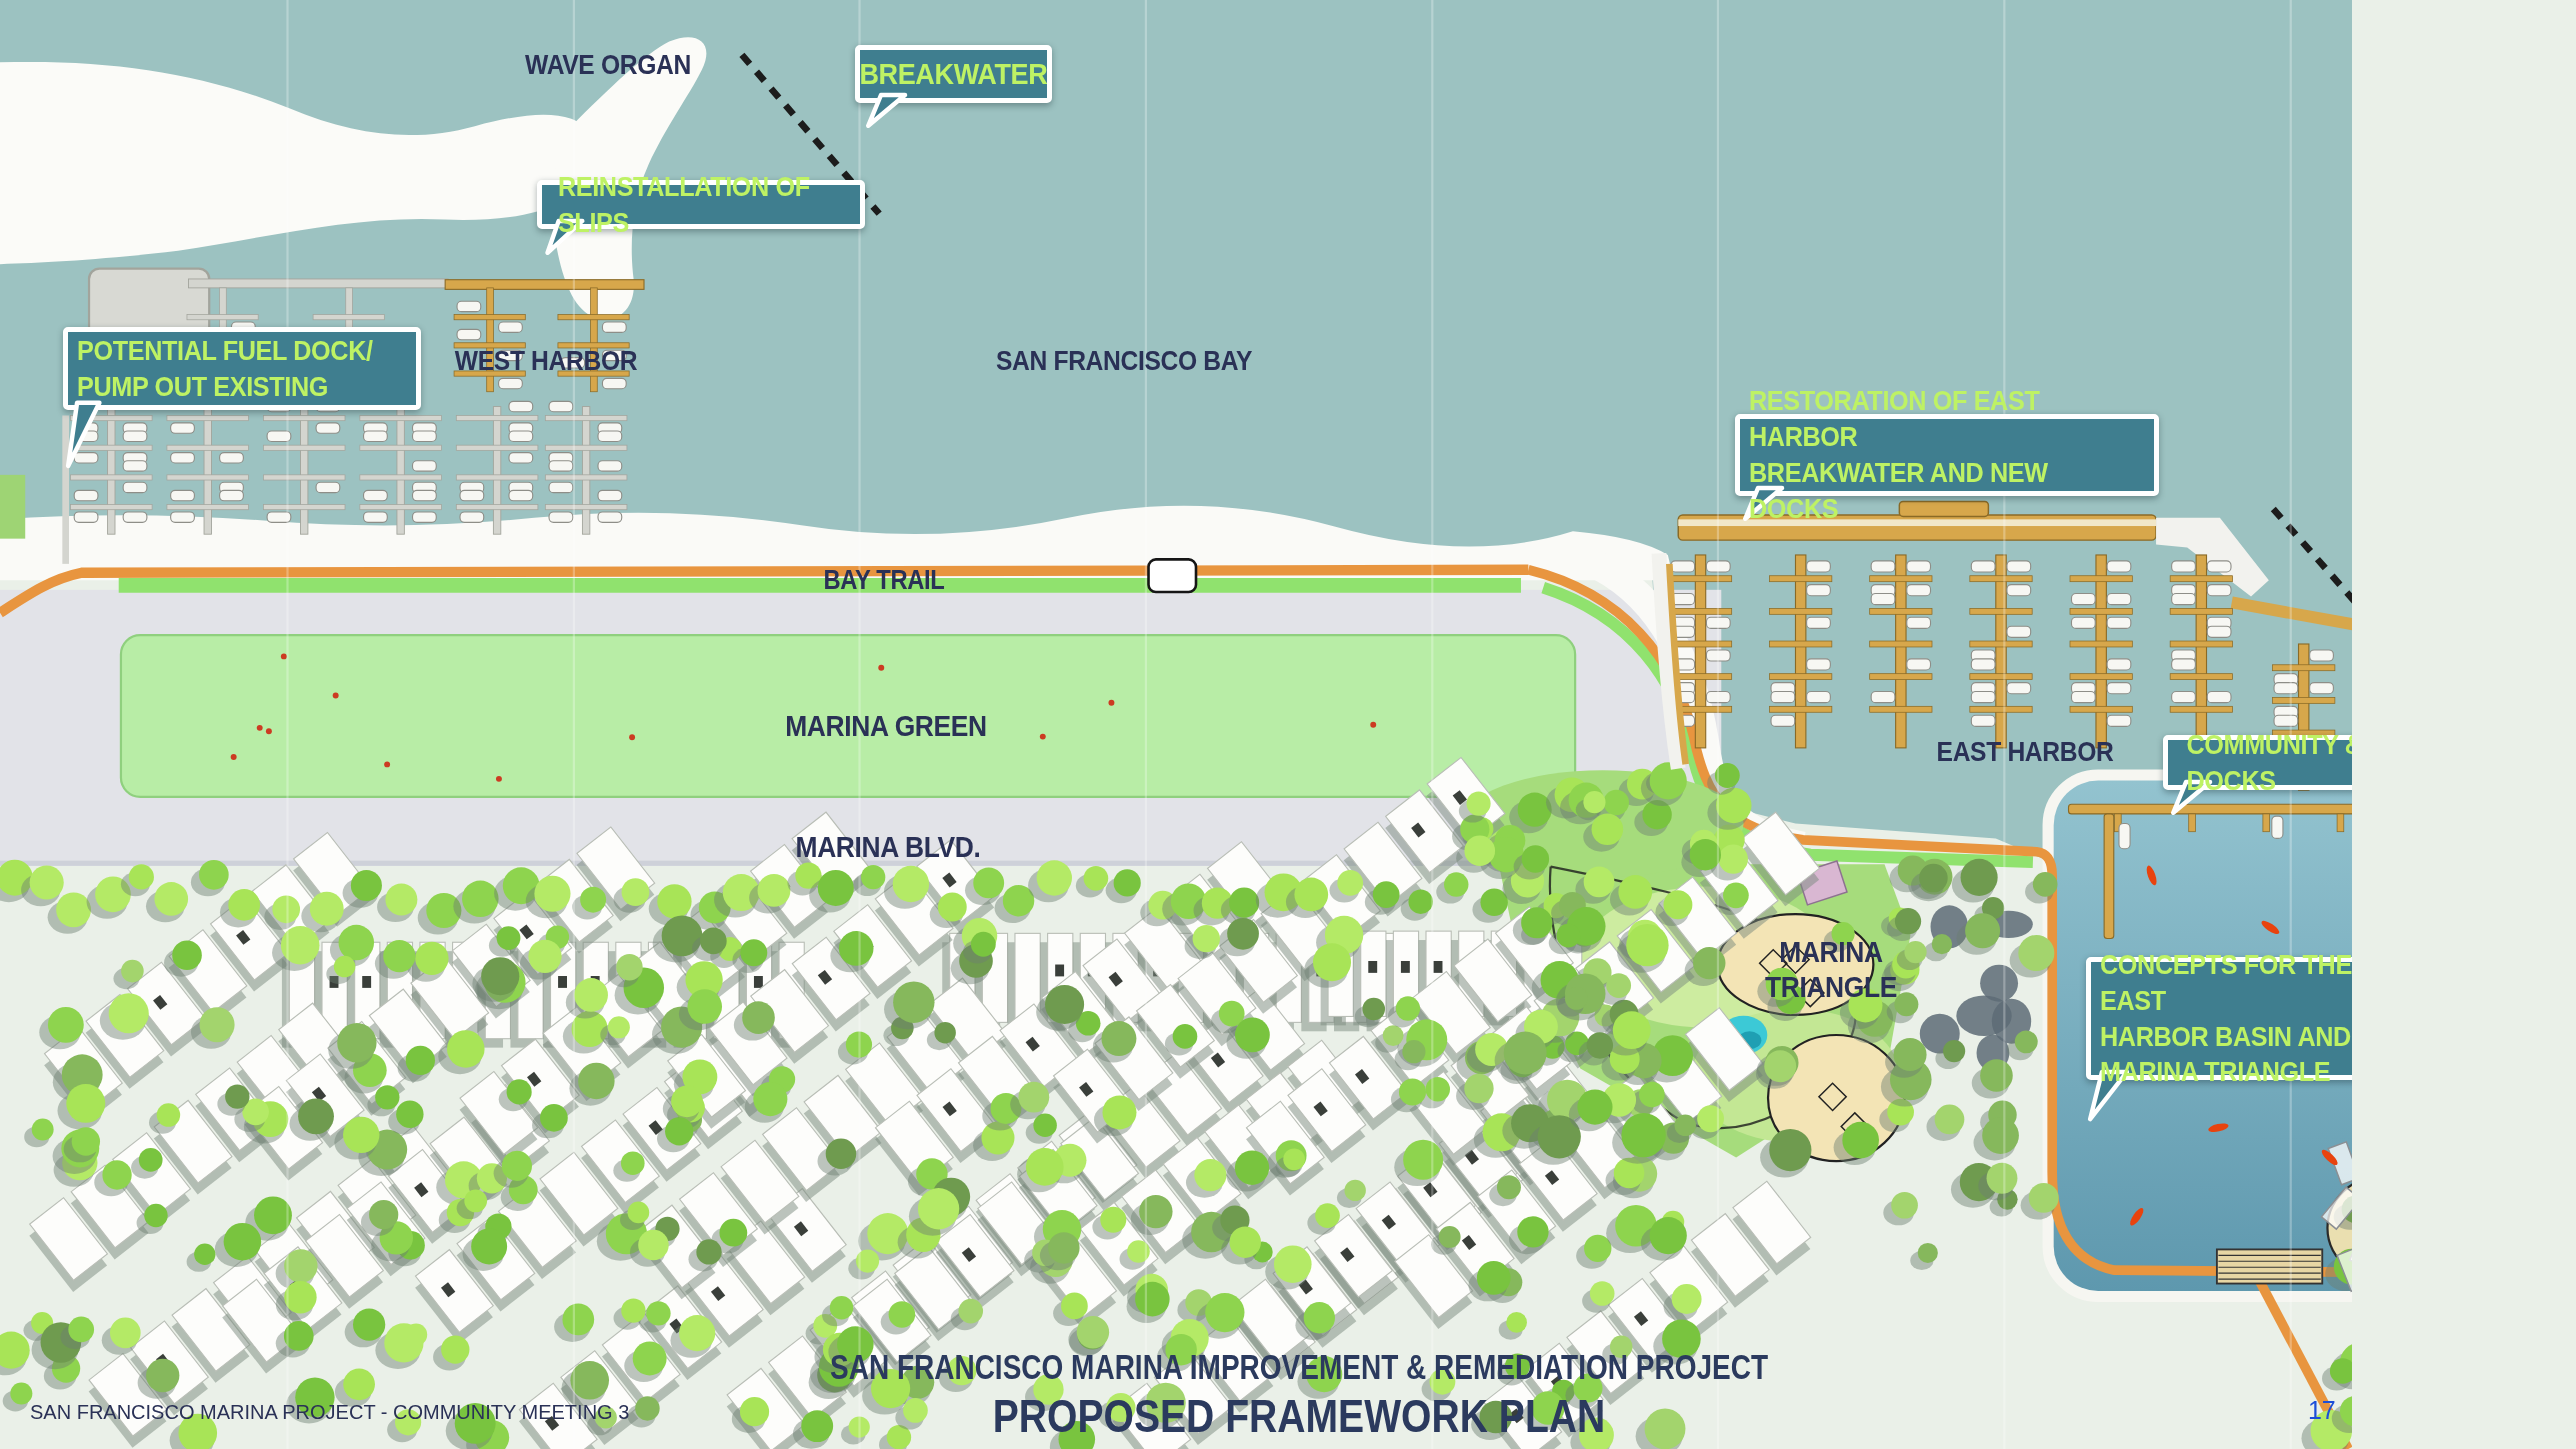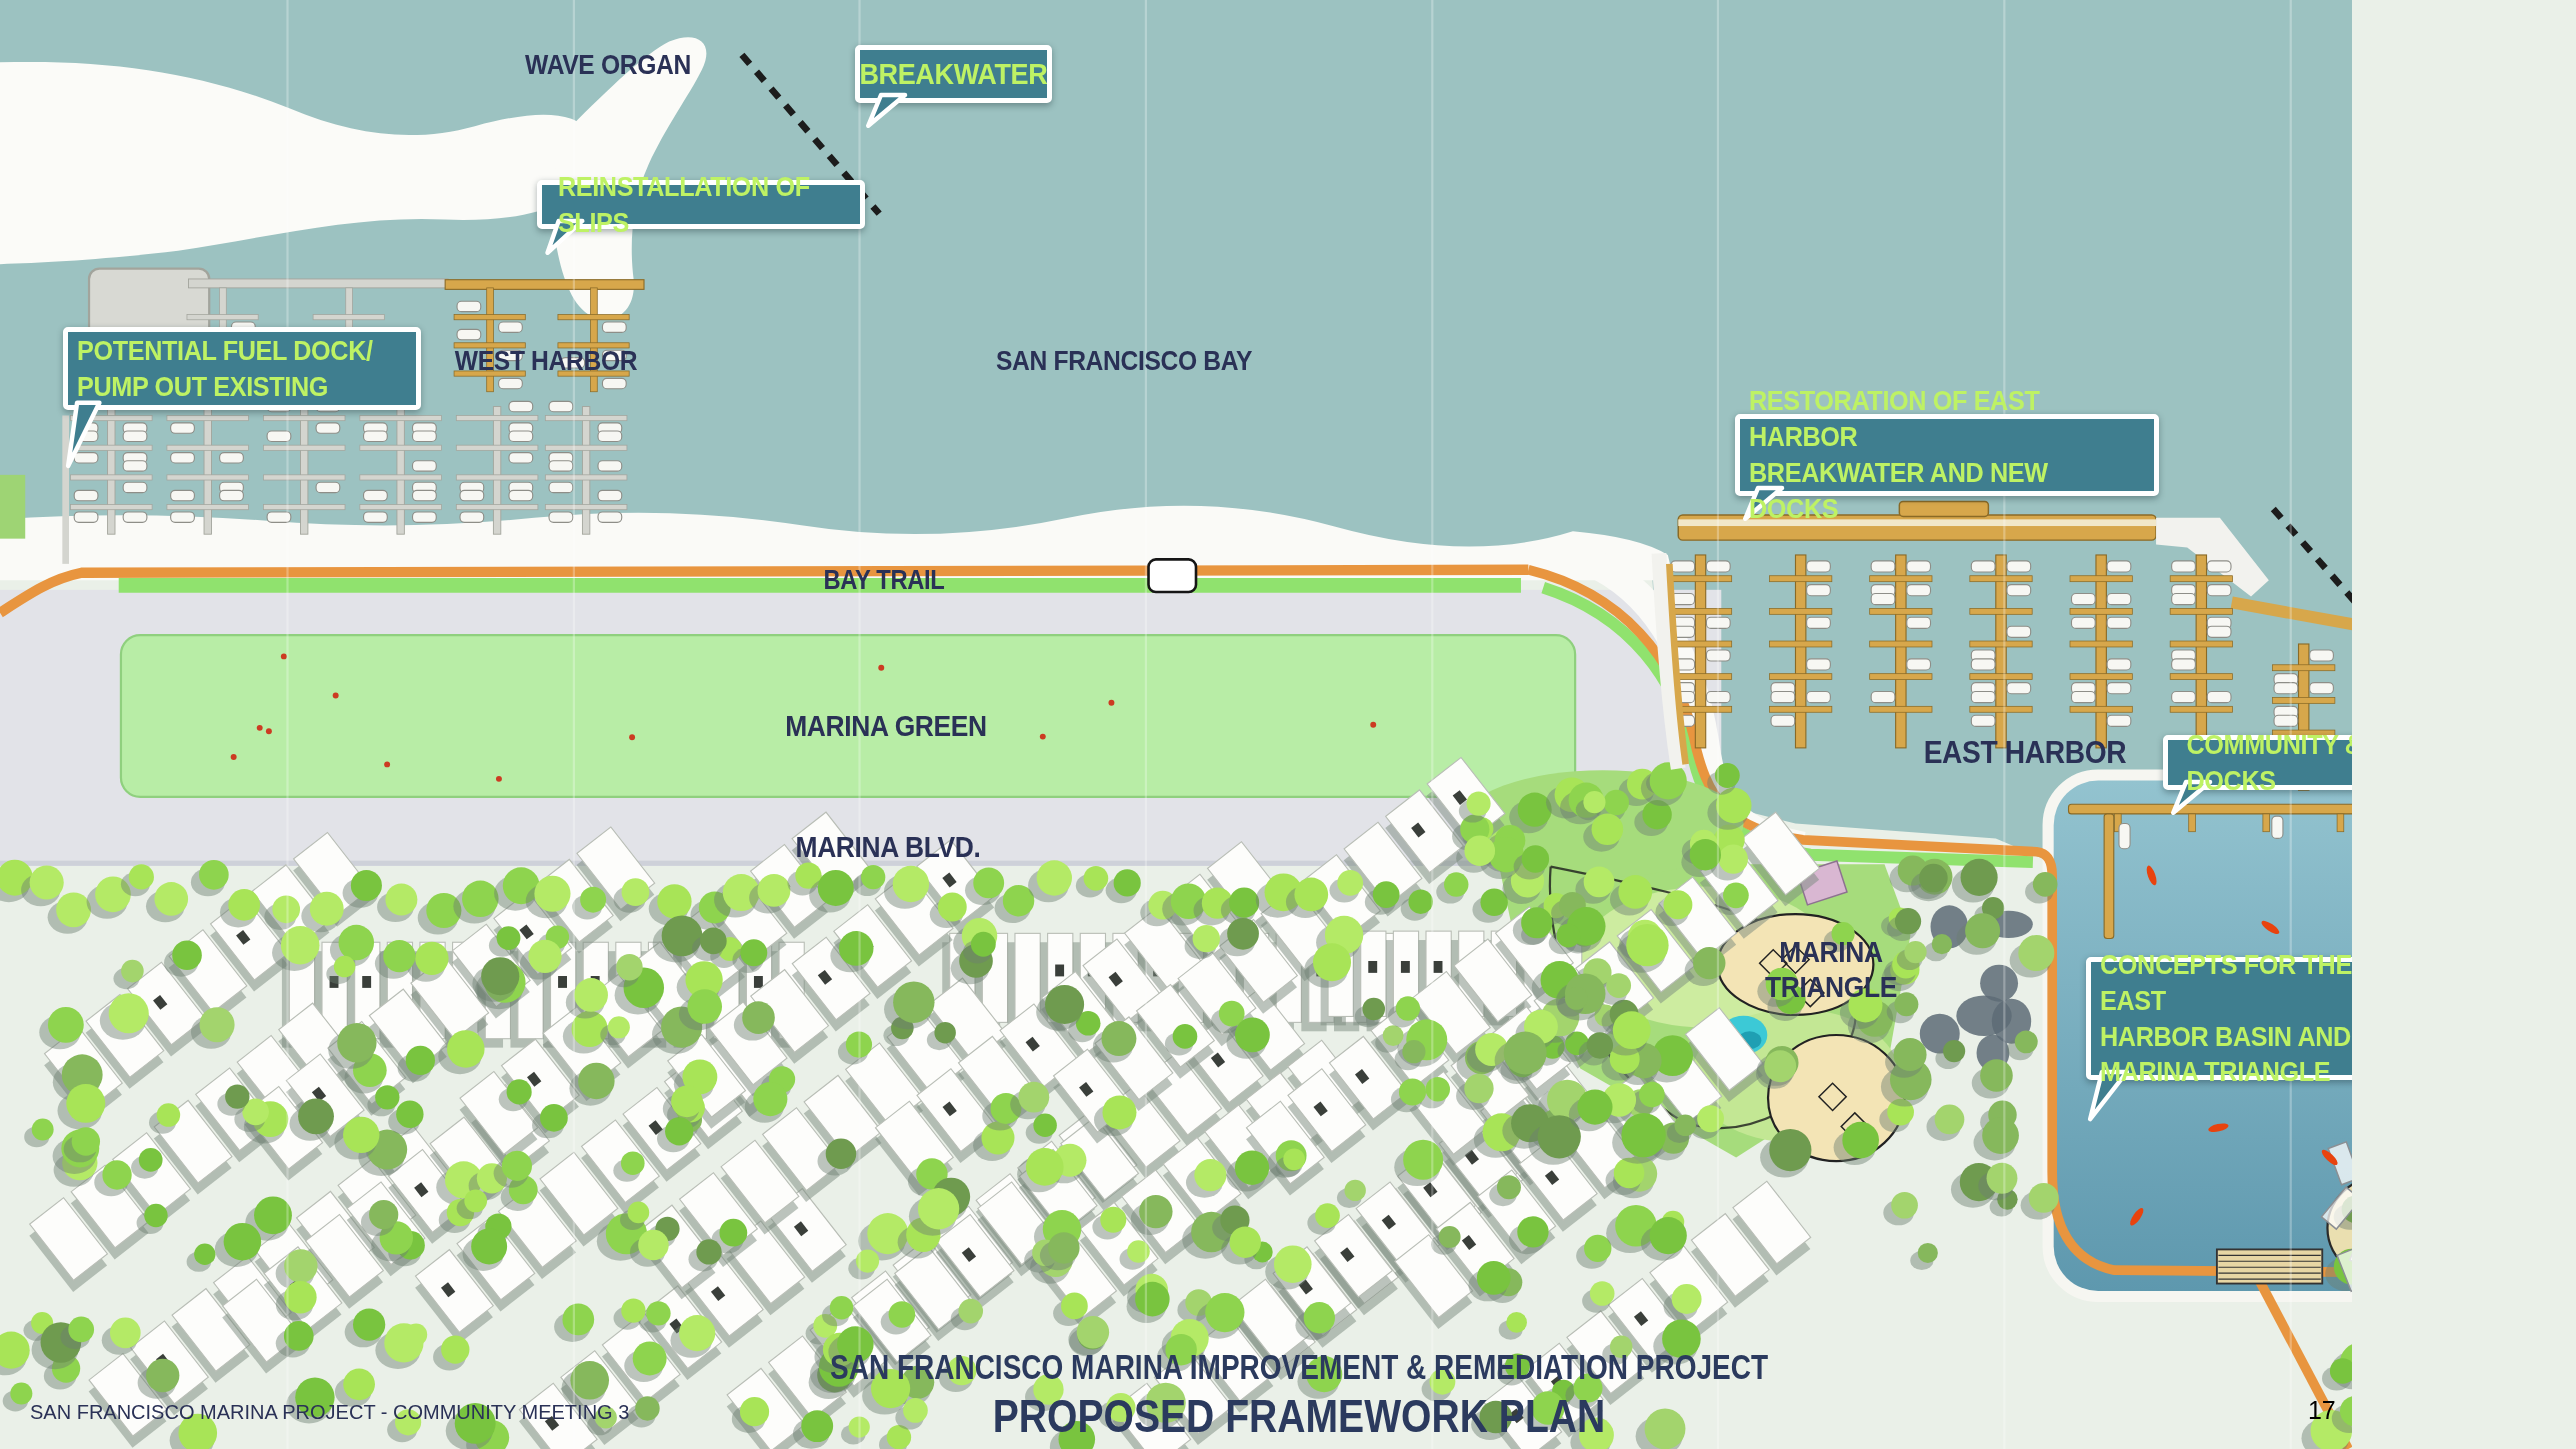--- a/index.html
+++ b/index.html
@@ -1789,21 +1789,21 @@
         <rect x="2700" y="0" width="3" height="1953" fill="#ffffff" opacity="0.28"></rect>
         <rect x="3086" y="0" width="3" height="1953" fill="#ffffff" opacity="0.28"></rect>
       </g>
   </svg>
 
   <div class="map-label" style="left:608px;top:65px;font-size:28px"><span class="cond">WAVE ORGAN</span></div>
   <div class="map-label" style="left:546px;top:361px;font-size:28px"><span class="cond">WEST HARBOR</span></div>
   <div class="map-label" style="left:1124px;top:361px;font-size:28px"><span class="cond">SAN FRANCISCO BAY</span></div>
   <div class="map-label" style="left:884px;top:580px;font-size:27px"><span class="cond">BAY TRAIL</span></div>
   <div class="map-label" style="left:886px;top:726px;font-size:30px"><span class="cond">MARINA GREEN</span></div>
-  <div class="map-label" style="left:2025px;top:752px;font-size:32px"><span class="cond">EAST HARBOR</span></div>
+  <div class="map-label" style="left:2025px;top:752px;font-size:28px"><span class="cond">EAST HARBOR</span></div>
   <div class="map-label" style="left:888px;top:847px;font-size:30px"><span class="cond">MARINA BLVD.</span></div>
   <div class="map-label" style="left:1831px;top:969px;font-size:30px;white-space:normal;width:200px;text-align:center;line-height:1.15"><span class="cond">MARINA TRIANGLE</span></div>
 
   <div class="callout" style="left:855px;top:45px;width:197px;height:58px;font-size:30px">
     <span class="txt">BREAKWATER</span>
     <svg class="tail" style="left:6px;bottom:-30px" width="45" height="36" viewBox="0 0 60 48">
         <polygon points="3,45 20,4 52,4" fill="#3f7e8f" stroke="#fff" stroke-width="6" stroke-linejoin="round"></polygon>
       </svg>
   </div>
   <div class="callout" style="left:537px;top:180px;width:328px;height:49px;font-size:28px">
@@ -1843,15 +1843,15 @@
 HARBOR BASIN AND
 MARINA TRIANGLE</span>
     <svg class="tail" style="left:-4.5px;bottom:-47px" width="49" height="53" viewBox="0 0 66 72">
         <polygon points="4,68 20,4 54,4" fill="#3f7e8f" stroke="#fff" stroke-width="6" stroke-linejoin="round"></polygon>
       </svg>
   </div>
 
   <div class="title-line" style="top:1347px;font-size:35px;font-weight:600;"><span>SAN FRANCISCO MARINA IMPROVEMENT &amp; REMEDIATION PROJECT</span></div>
   <div class="title-line" style="top:1389px;font-size:46px;font-weight:800;transform:translateX(-50%) scaleX(.85);"><span>PROPOSED FRAMEWORK PLAN</span></div>
   <div class="footer" style="left:30px;top:1401px;font-size:20px;font-weight:500"><span>SAN FRANCISCO MARINA PROJECT - COMMUNITY MEETING 3</span></div>
-  <div class="footer" style="right:16.3px;top:1396px;font-size:25px;font-weight:400;color:#000000"><span>17</span></div>
+  <div class="footer" style="right:16.3px;top:1396px;font-size:25px;font-weight:400;color:#1d4ed8"><span>17</span></div>
 </div>
 
 
 </body></html>

